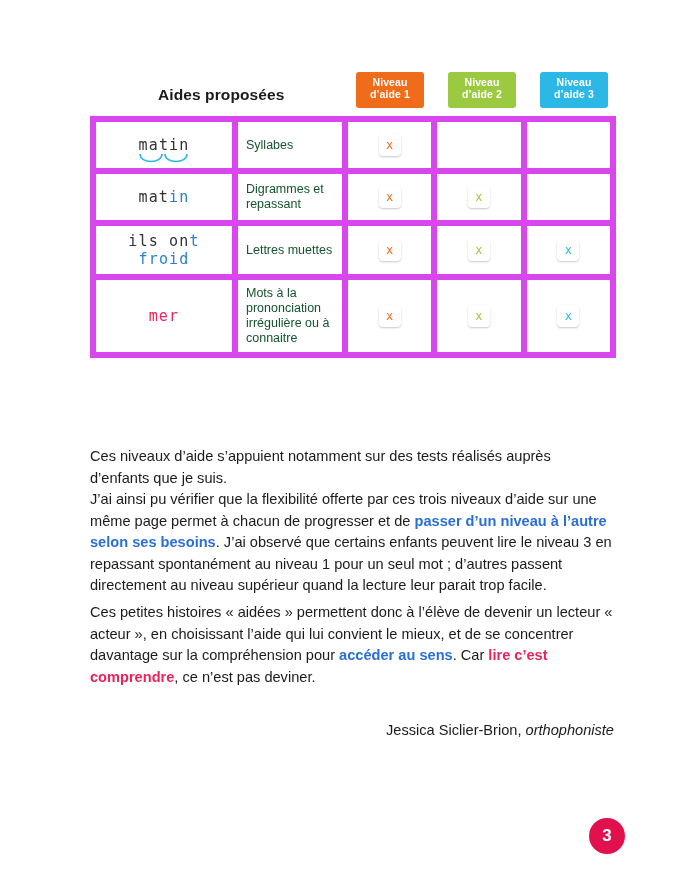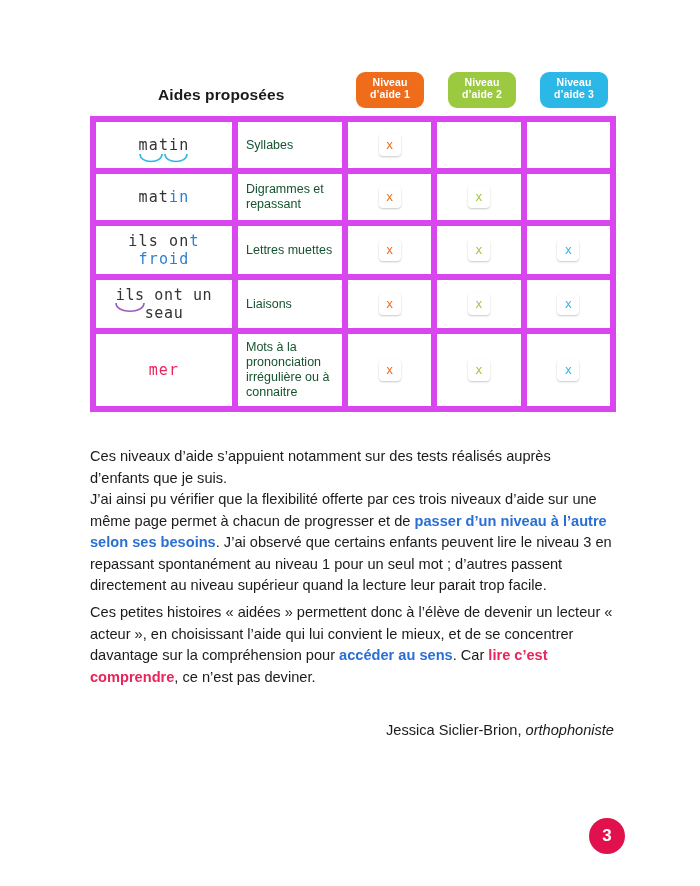--- a/index.html
+++ b/index.html
@@ -38,21 +38,21 @@
     font-size: 15.5px;
     font-weight: bold;
     color: #1a1a1a;
     letter-spacing: 0.1px;
   }
   .pill {
     position: absolute;
     top: 0px;
     width: 68px;
     height: 36px;
-    border-radius: 9px;
+    border-radius: 3px;
     color: #ffffff;
     font-size: 10.5px;
     font-weight: bold;
     line-height: 12px;
     text-align: center;
     padding-top: 4px;
     box-sizing: border-box;
     letter-spacing: 0.1px;
   }
   .pill .l1 { display: block; }
@@ -253,36 +253,20 @@
           <span class="mot">
             <span>ils on</span><span class="blue-part">t froid</span>
           </span>
         </td>
         <td class="desc-cell">Lettres muettes</td>
         <td class="lvl-cell"><span class="xmark x1">x</span></td>
         <td class="lvl-cell"><span class="xmark x2">x</span></td>
         <td class="lvl-cell"><span class="xmark x3">x</span></td>
       </tr>
 
-      <tr>
-        <td class="word-cell">
-          <span class="liaison-wrap">
-            <span>ils ont un seau</span>
-            <span class="liaison-arc">
-              <svg width="34" height="14" viewBox="0 0 34 14">
-                <path d="M2 1 C2 12, 30 12, 30 1" fill="none" stroke="#9a5bbf" stroke-width="1.6"></path>
-              </svg>
-            </span>
-          </span>
-        </td>
-        <td class="desc-cell">Liaisons</td>
-        <td class="lvl-cell"><span class="xmark x1">x</span></td>
-        <td class="lvl-cell"><span class="xmark x2">x</span></td>
-        <td class="lvl-cell"><span class="xmark x3">x</span></td>
-      </tr>
 
       <tr>
         <td class="word-cell" style="height:78px;">
           <span class="word-mer">mer</span>
         </td>
         <td class="desc-cell">Mots à la prononciation irrégulière ou à connaitre</td>
         <td class="lvl-cell"><span class="xmark x1">x</span></td>
         <td class="lvl-cell"><span class="xmark x2">x</span></td>
         <td class="lvl-cell"><span class="xmark x3">x</span></td>
       </tr>

